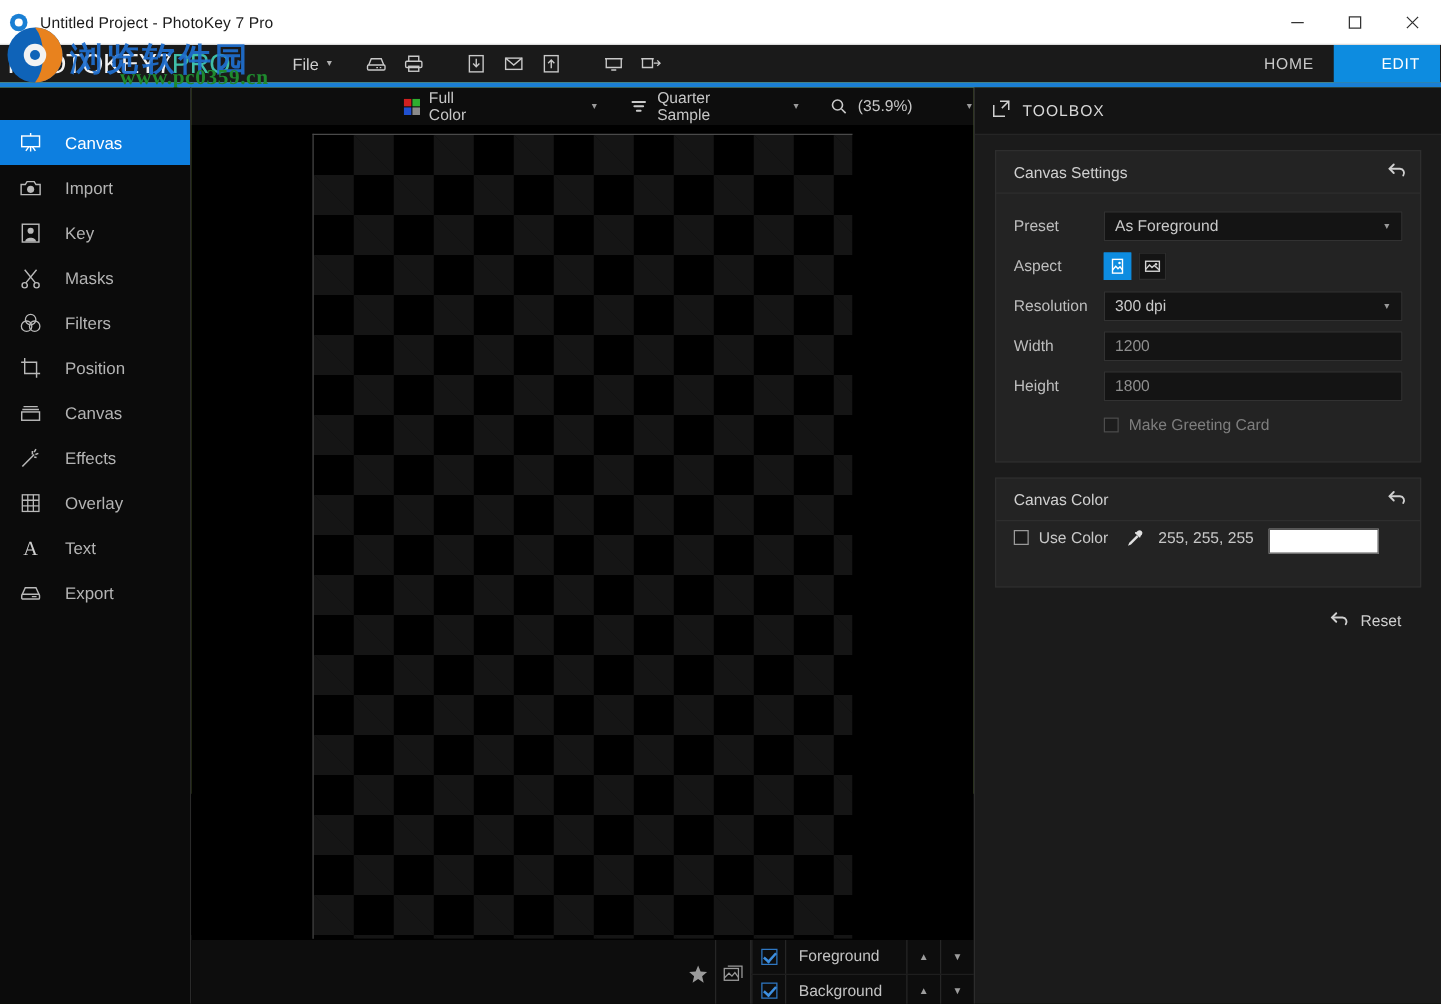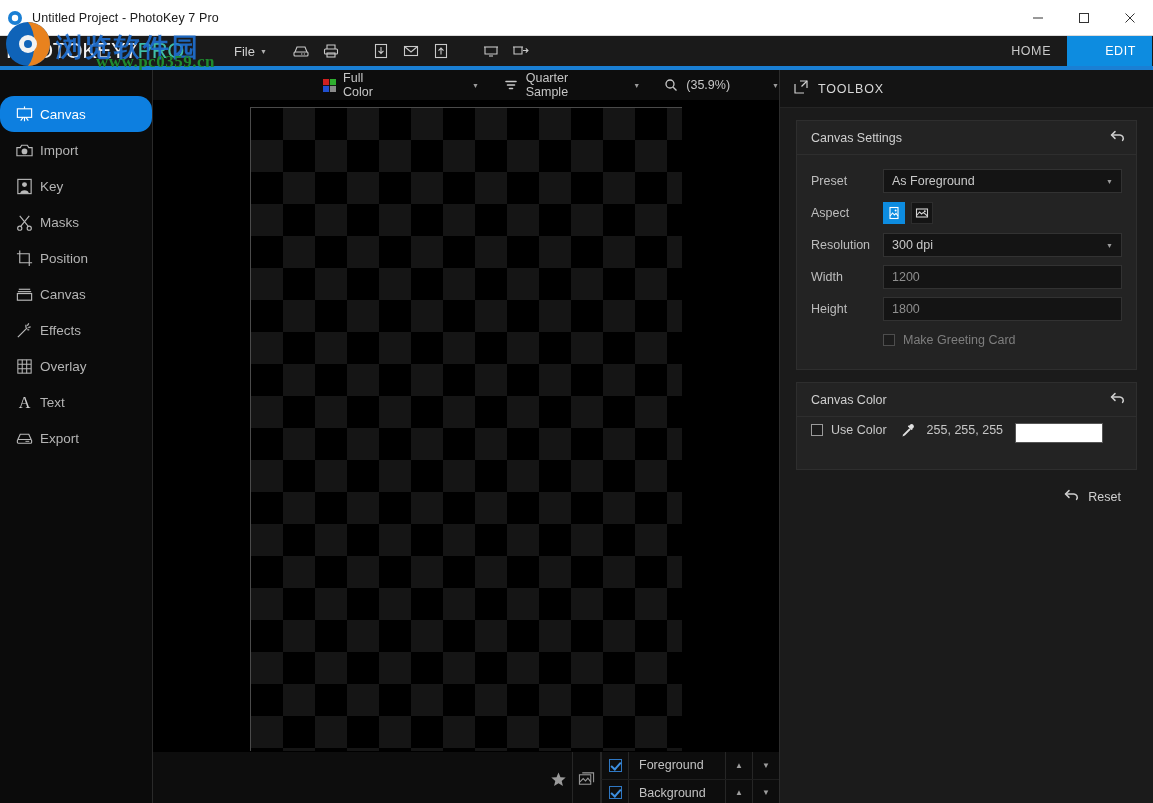--- a/index.html
+++ b/index.html
@@ -60,22 +60,22 @@
   .blue-strip {
     position:absolute; left:0; top:66px; width:1153px; height:4px; background:#1a7fd4;
   }
 
   
   .sidebar {
     position:absolute; left:0; top:70px; width:153px; height:733px;
     background:#0b0b0b; border-right:1px solid #2a2a2a; padding-top:26px;
   }
   .side-item {
-    height:36px; display:flex; align-items:center; gap:2px; padding-left:10px;
-    color:#b4b4b4; font-size:13.5px;border-radius:14px;
+    height:36px; display:flex; align-items:center; gap:14px; padding-left:10px;
+    color:#b4b4b4; font-size:13.5px;
   }
   .side-item .si-ico { width:28px; height:28px; display:flex; align-items:center; justify-content:center; }
   .side-item.active { background:#0d7fe0; color:#ffffff; }
 
   
   .canvas-toolbar {
     position:absolute; left:153px; top:70px; width:626px; height:30px;
     background:#0d0d0d; display:flex; align-items:center; padding-left:166px;
   }
   .ct-group { display:flex; align-items:center; height:30px; }
@@ -344,20 +344,30 @@
       <span class="si-ico">
         <svg width="19" height="19" viewBox="0 0 20 20" fill="none" stroke="#b9b9b9" stroke-width="1.2">
           <path d="M5 3 L14 14 M15 3 L6 14"></path>
           <circle cx="5" cy="16" r="2.2"></circle>
             <circle cx="15" cy="16" r="2.2"></circle>
         </svg>
       </span>
       <span>Masks</span>
     </div>
 
+    <div class="side-item">
+      <span class="si-ico">
+        <svg width="19" height="19" viewBox="0 0 20 20" fill="none" stroke="#b9b9b9" stroke-width="1.1">
+          <circle cx="10" cy="7" r="4.4"></circle>
+            <circle cx="6.6" cy="12.6" r="4.4"></circle>
+            <circle cx="13.4" cy="12.6" r="4.4"></circle>
+        </svg>
+      </span>
+      <span>Filters</span>
+    </div>
 
     <div class="side-item">
       <span class="si-ico">
         <svg width="19" height="19" viewBox="0 0 20 20" fill="none" stroke="#b9b9b9" stroke-width="1.2">
           <path d="M5 1.5 V14.5 H18"></path>
             <path d="M2 5 H15 V18"></path>
         </svg>
       </span>
       <span>Position</span>
     </div>

